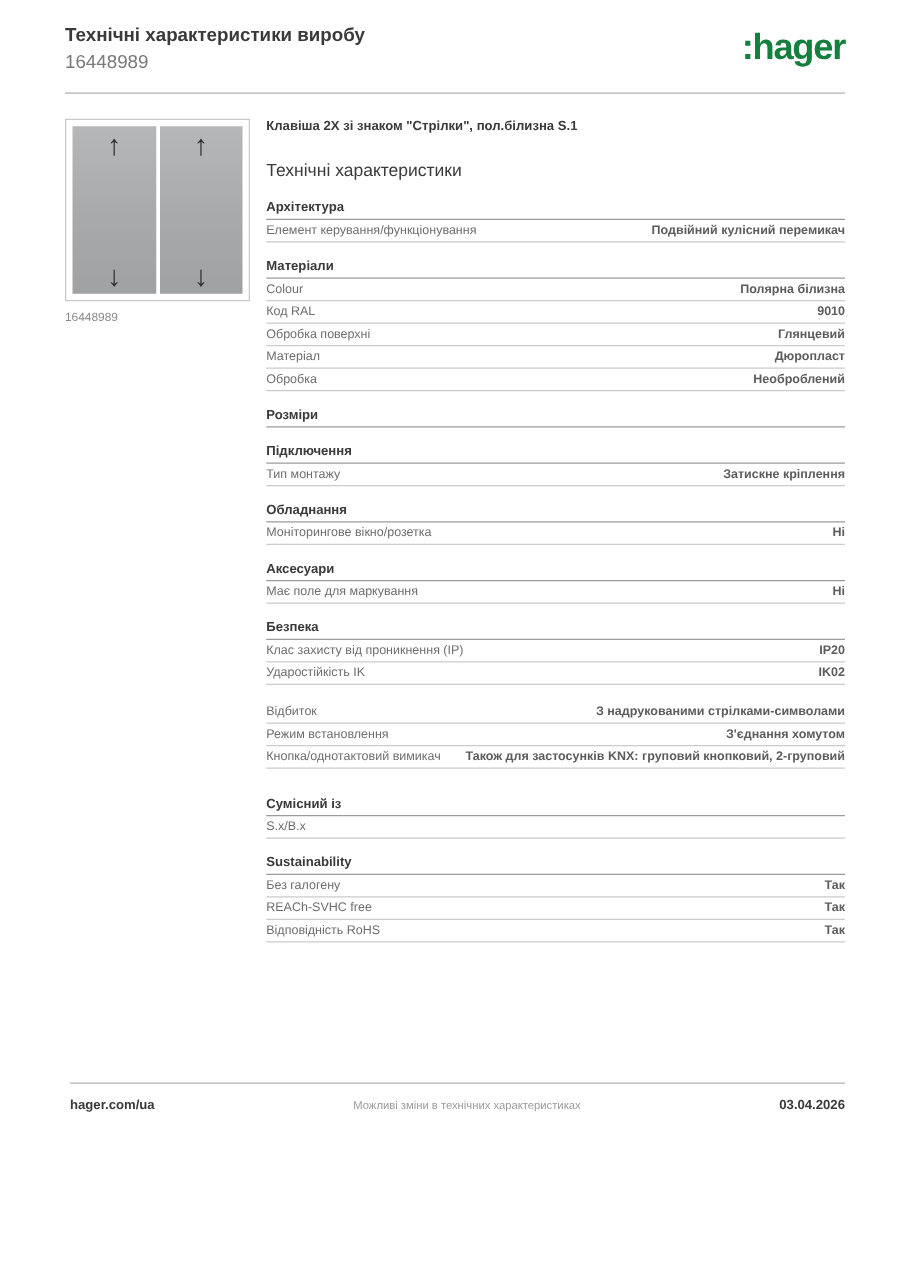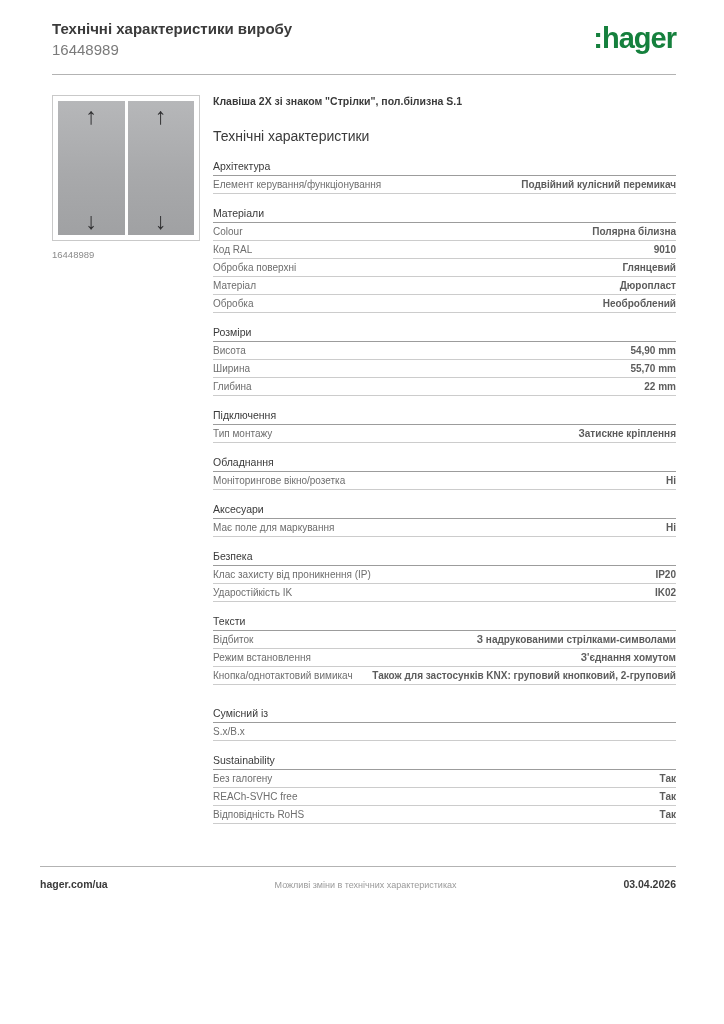--- a/index.html
+++ b/index.html
@@ -22,27 +22,27 @@
   .product-image { width:148px; height:146px; border:1px solid #c9c9c9; background:#ffffff; padding:5px; display:flex; gap:3px; }
   .rocker-key { flex:1; background:linear-gradient(180deg,#b6b7b9 0%,#a8a9ab 55%,#a0a1a3 100%); display:flex; flex-direction:column; justify-content:space-between; align-items:center; padding:4px 0 2px; }
   .arrow { font-size:23px; color:#2f2f31; line-height:1; }
   .image-caption { font-size:9.5px; color:#8a8a8a; margin-top:8px; }
 
   
   .product-title { font-size:10.5px; font-weight:bold; color:#3a3a3a; margin-bottom:21px; }
   .specs-subtitle { font-size:14px; font-weight:normal; color:#3a3a3a; margin-bottom:16px; }
   .section { margin-bottom:13px; }
   .section.extra-gap { margin-top:22px; }
-  .section-heading { font-size:10.5px; font-weight:normal; color:#3a3a3a; padding-bottom:3px; border-bottom:1px solid #9c9c9c; }
+  .section-heading { font-size:10.5px; font-weight:bold; color:#3a3a3a; padding-bottom:3px; border-bottom:1px solid #9c9c9c; }
   .row { display:flex; justify-content:space-between; align-items:baseline; font-size:10px; padding:3px 0 3px; border-bottom:1px solid #cccccc; }
   .row-label { color:#6e6e6e; white-space:nowrap; }
   .row-value { color:#5c5c5c; text-align:right; white-space:nowrap; margin-left:12px;font-weight:bold; }
 
   
-  .footer { position:absolute; left:40px; right:48px; bottom:24px; border-top:1px solid #b3b3b3; padding-top:11px; display:flex; justify-content:space-between; align-items:baseline; }
+  .footer { position:absolute; left:56px; right:48px; bottom:24px; border-top:1px solid #b3b3b3; padding-top:11px; display:flex; justify-content:space-between; align-items:baseline; }
   .footer-site { font-size:10.5px; font-weight:bold; color:#3a3a3a; }
   .footer-note { font-size:9px; color:#9a9a9a; }
   .footer-date { font-size:10.5px; font-weight:bold; color:#3a3a3a; }
 </style>
 </head>
 <body>
 
 <div class="page">
 
   <div class="header">
@@ -104,34 +104,20 @@
               </div>
               <div class="row">
                 <span class="row-label">Обробка</span>
                 <span class="row-value">Необроблений</span>
               </div>
             </div>
   </div>
 
   <div class="section">
     <div class="section-heading">Розміри</div>
-    <div class="rows">
-              <div class="row">
-                <span class="row-label">Висота</span>
-                <span class="row-value">54,90 mm</span>
-              </div>
-              <div class="row">
-                <span class="row-label">Ширина</span>
-                <span class="row-value">55,70 mm</span>
-              </div>
-              <div class="row">
-                <span class="row-label">Глибина</span>
-                <span class="row-value">22 mm</span>
-              </div>
-            </div>
   </div>
 
   <div class="section">
     <div class="section-heading">Підключення</div>
     <div class="rows">
               <div class="row">
                 <span class="row-label">Тип монтажу</span>
                 <span class="row-value">Затискне кріплення</span>
               </div>
             </div>
@@ -165,21 +151,20 @@
                 <span class="row-value">IP20</span>
               </div>
               <div class="row">
                 <span class="row-label">Ударостійкість IK</span>
                 <span class="row-value">IK02</span>
               </div>
             </div>
   </div>
 
   <div class="section">
-    <div class="section-heading">Тексти</div>
     <div class="rows">
               <div class="row">
                 <span class="row-label">Відбиток</span>
                 <span class="row-value">З надрукованими стрілками-символами</span>
               </div>
               <div class="row">
                 <span class="row-label">Режим встановлення</span>
                 <span class="row-value">З'єднання хомутом</span>
               </div>
               <div class="row">

